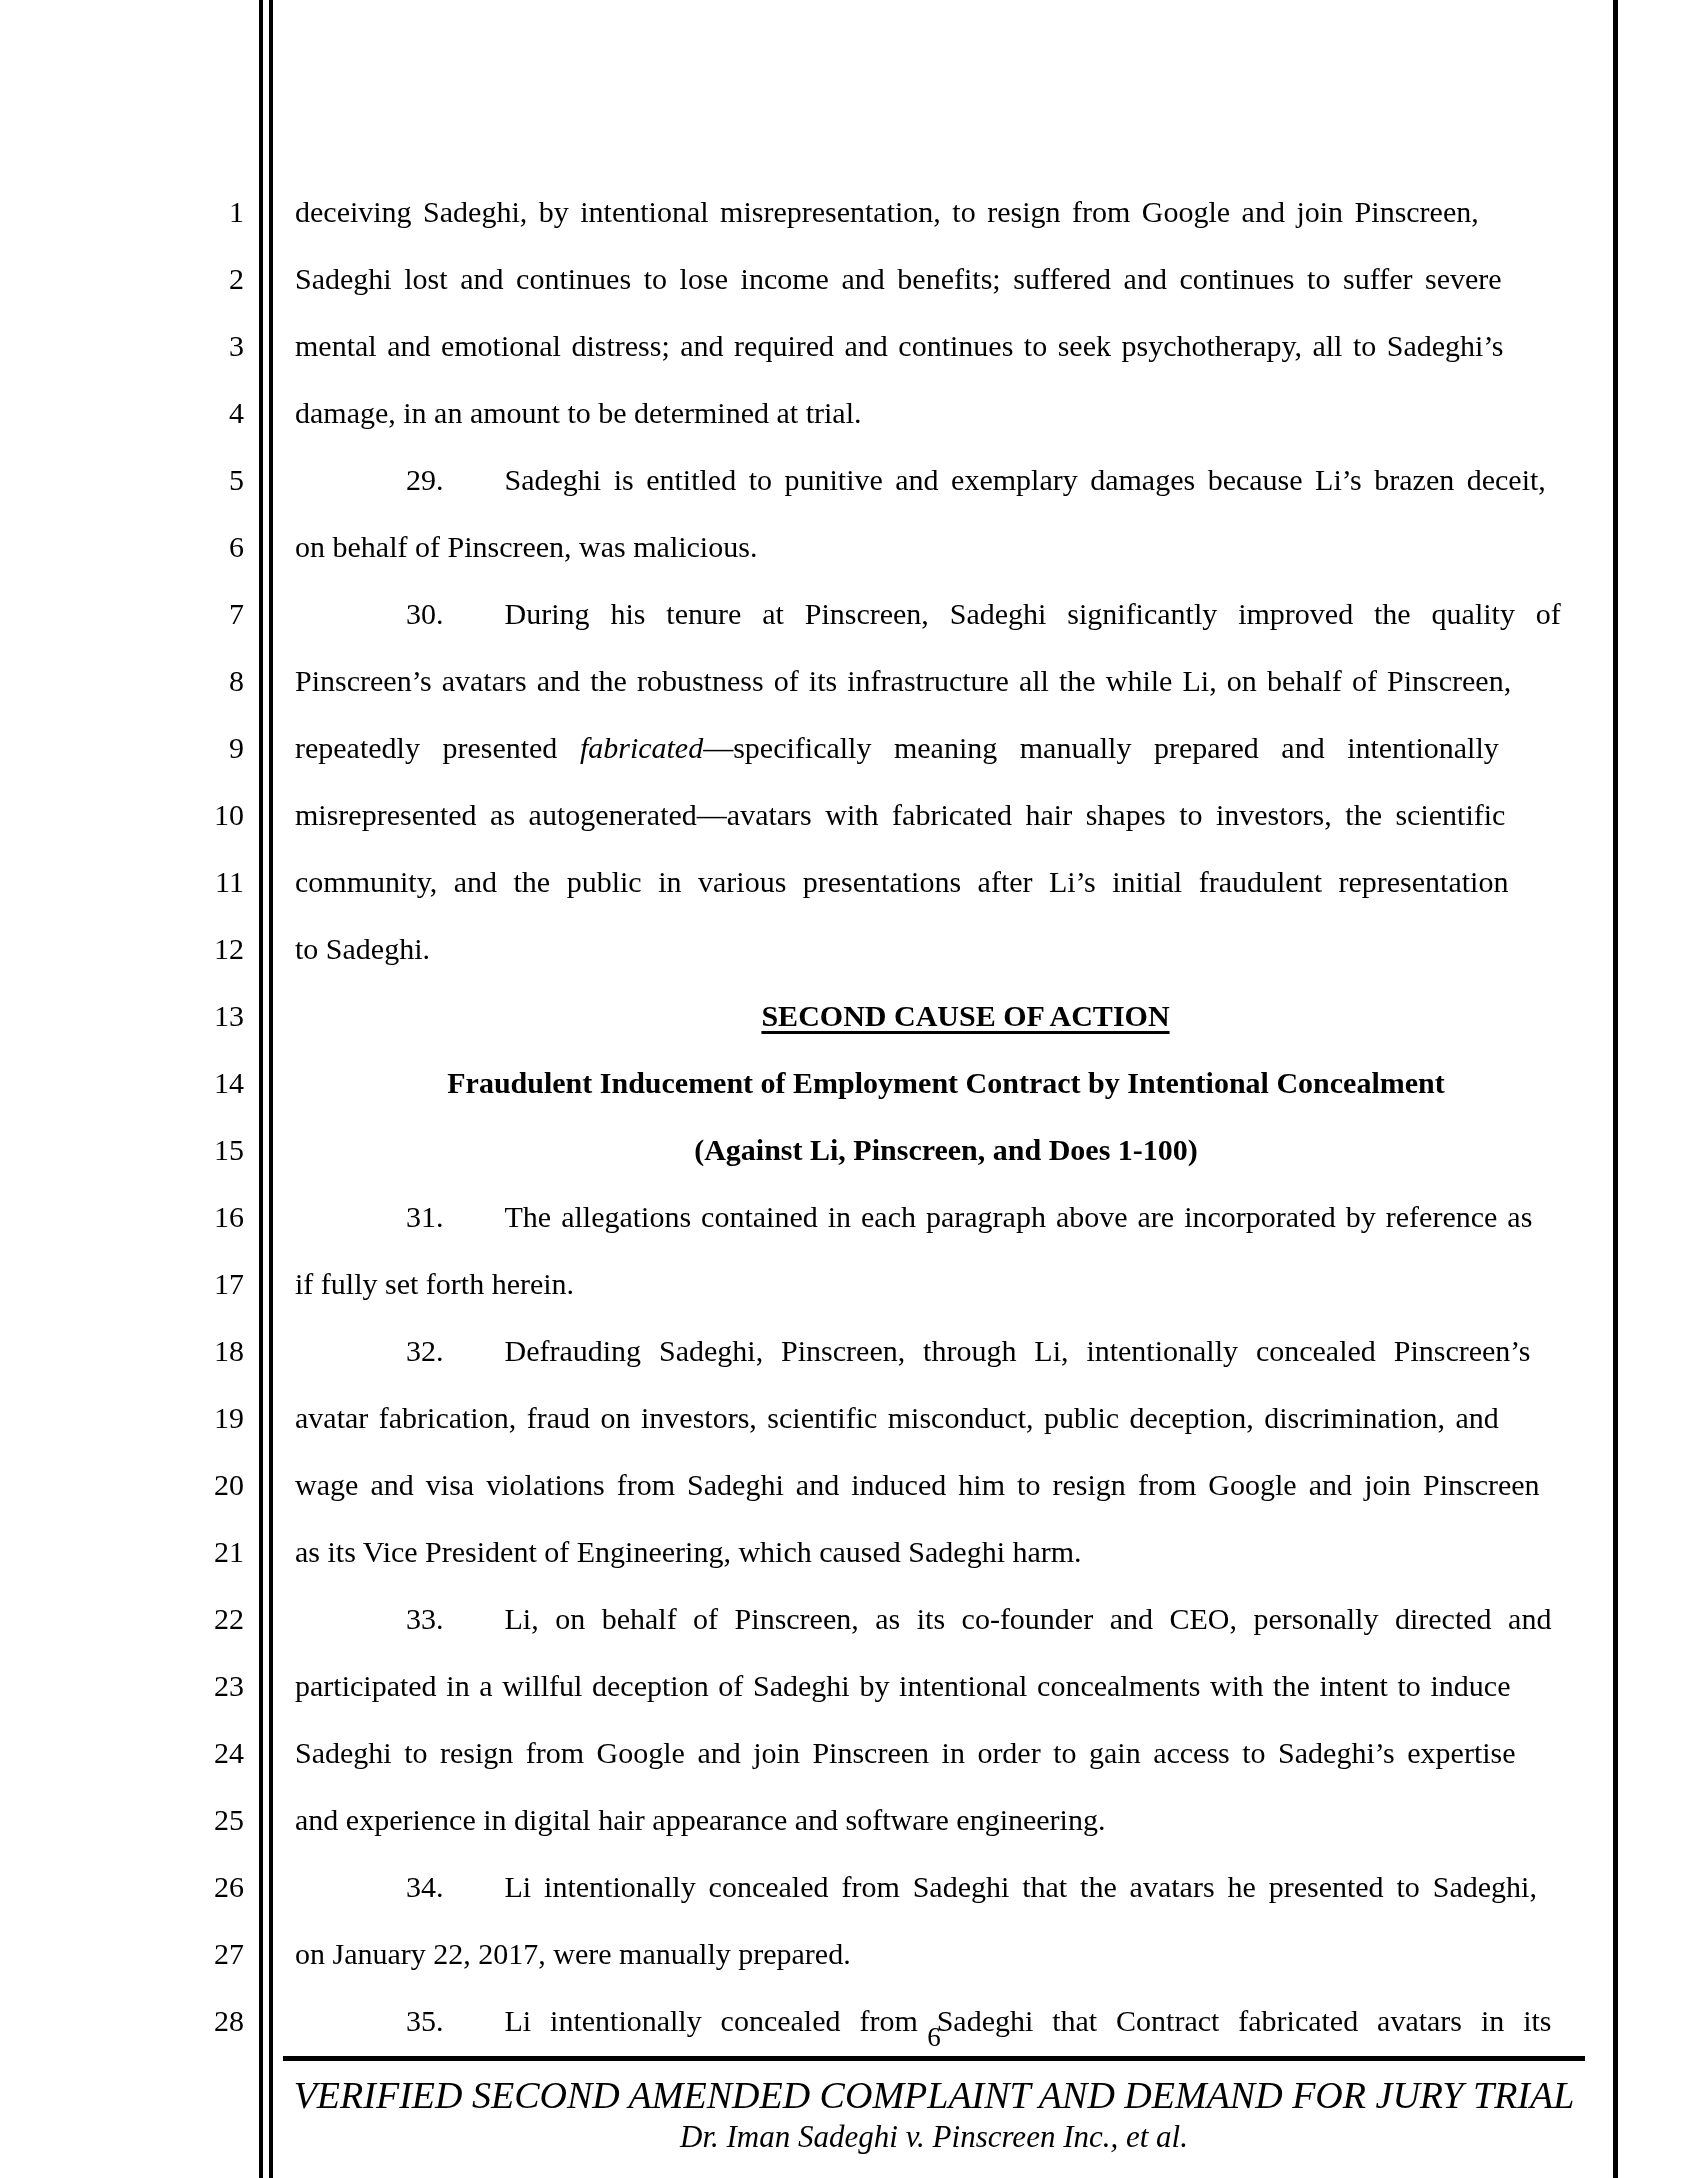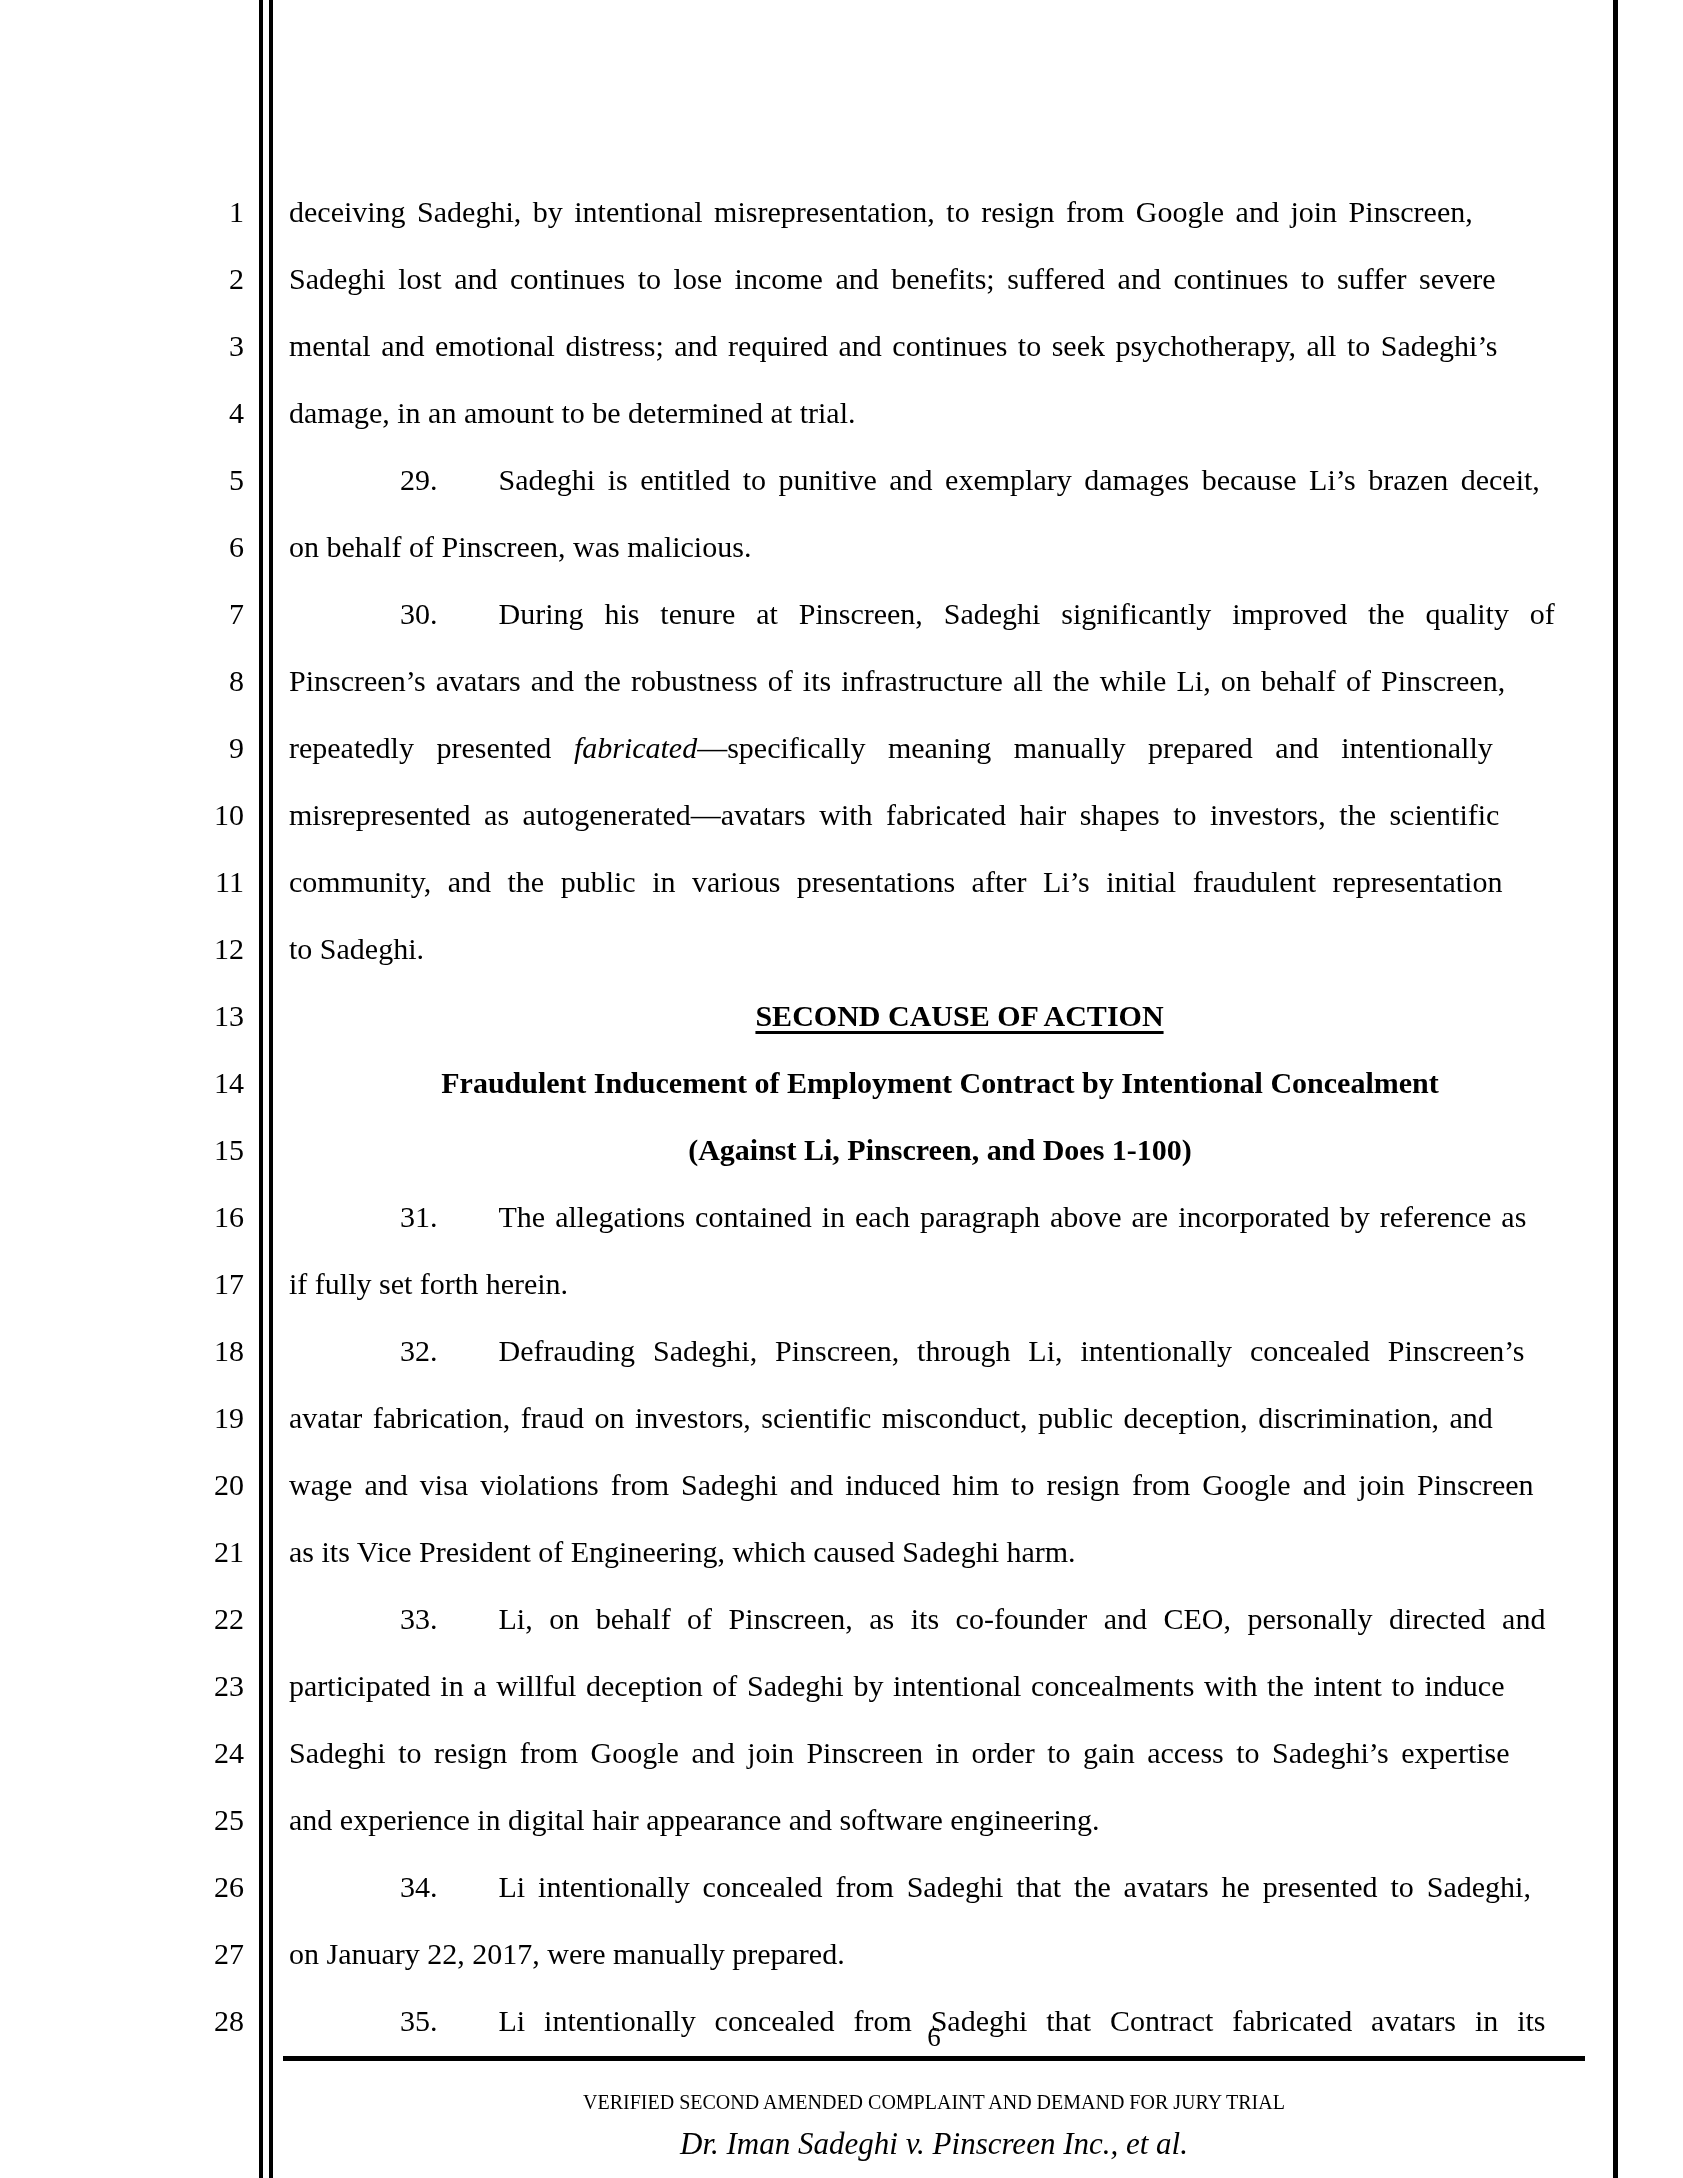--- a/index.html
+++ b/index.html
@@ -58,21 +58,21 @@
     left: 198px;
     width: 46px;
     text-align: right;
     font-size: 30px;
     line-height: 67px;
     font-family: "Liberation Serif", "DejaVu Serif", serif;
   }
 
   .line-text {
     position: absolute;
-    left: 289px;
+    left: 295px;
     width: 1302px;
     font-size: 30px;
     line-height: 67px;
     white-space: nowrap;
     letter-spacing: 0;
   }
 
   .indent-tab {
     display: inline-block;
     width: 111px;
@@ -111,24 +111,25 @@
     line-height: 30px;
   }
   .footer-hr {
     border: none;
     border-top: 5px solid #000;
     margin: 4px 0 0 0;
     width: 100%;
   }
   .footer-title {
     text-align: center;
-    font-size: 20px;
+    font-size: 38px;
     line-height: 44px;
-    margin-top: 19px;
+    margin-top: 12px;
     white-space: nowrap;
+    font-style: italic;
   }
   .footer-case {
     text-align: center;
     font-size: 31px;
     font-style: italic;
     line-height: 40px;
     white-space: nowrap;
   }
 </style>
 </head>

